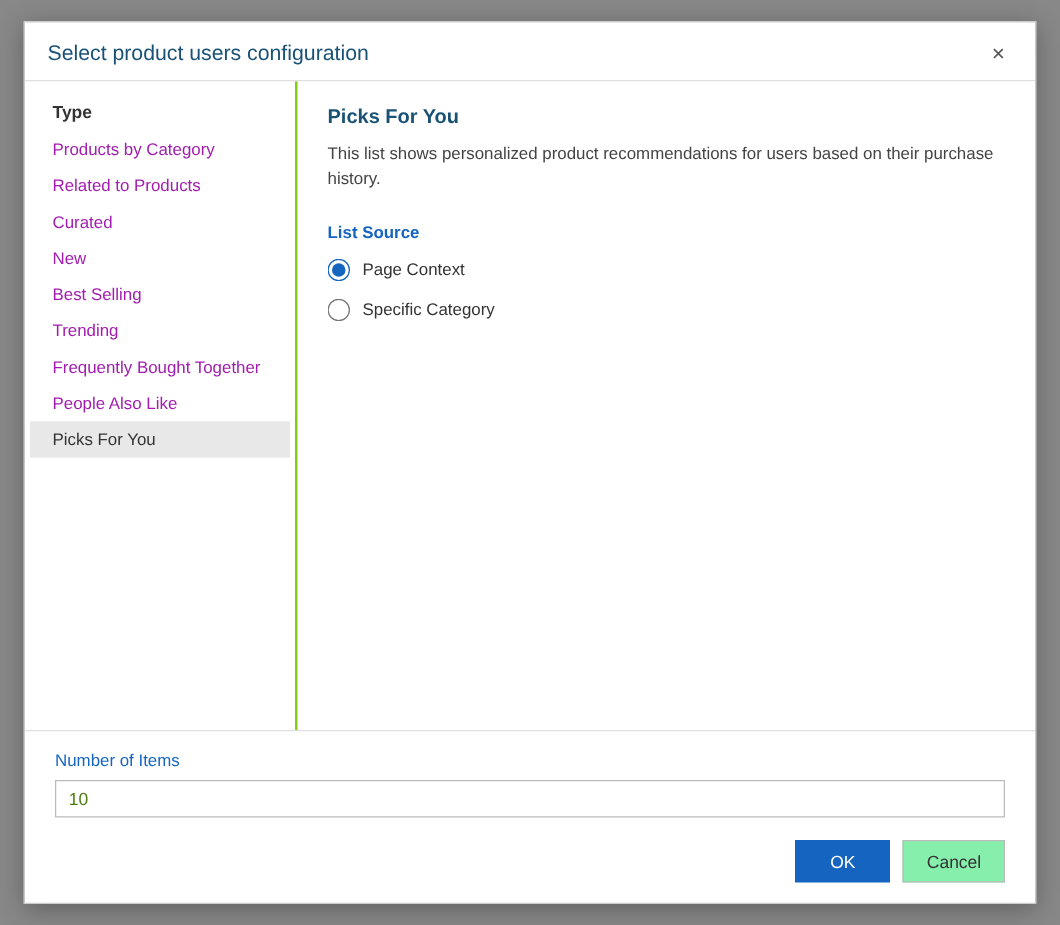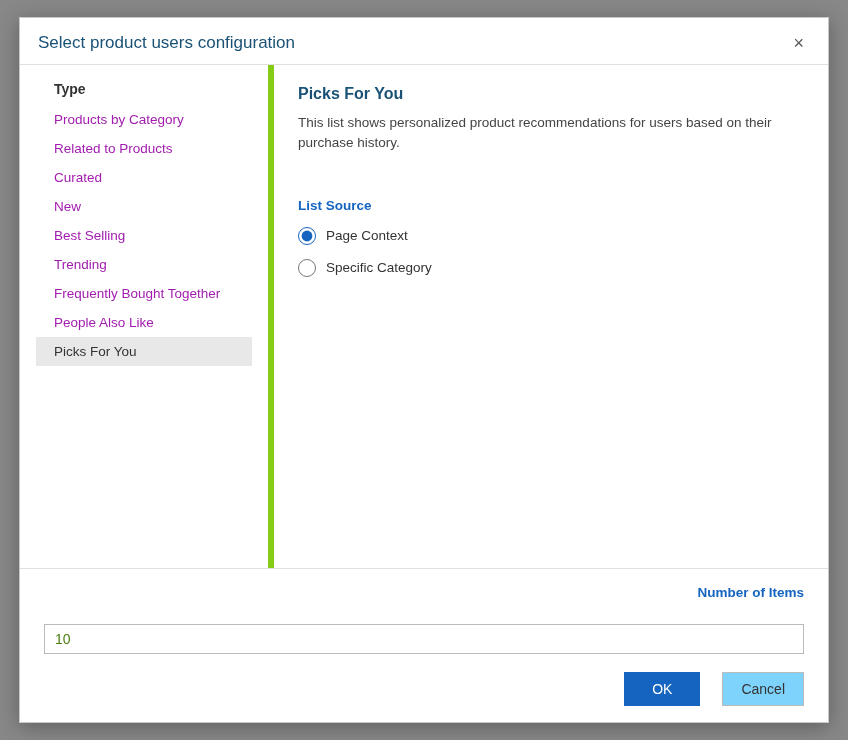--- a/index.html
+++ b/index.html
@@ -43,23 +43,23 @@
       color: #555;
       line-height: 1;
       padding: 2px 6px;
     }
     .dialog-body {
       display: flex;
       flex: 1;
       overflow: hidden;
     }
     .sidebar {
-      width: 254px;
-      border-right: 6px solid #84cc16;
-      padding: 10px 16px;
+      width: 218px;
+      border-right: 2px solid #84cc16;
+      padding: 10px 4px;
       overflow-y: auto;
     }
     .sidebar-header {
       font-weight: 600;
       color: #333;
       padding: 6px 18px 8px 18px;
       font-size: 14px;
     }
     .sidebar-item {
       padding: 7px 18px;
@@ -81,21 +81,21 @@
     }
     .content-title {
       font-size: 16px;
       font-weight: 600;
       color: #1a5276;
       margin-bottom: 10px;
     }
     .content-description {
       color: #444;
       font-size: 13.5px;
-      margin-bottom: 44px;
+      margin-bottom: 24px;
       line-height: 1.5;
     }
     .section-label {
       color: #1565c0;
       font-size: 13.5px;
       font-weight: 700;
       margin-bottom: 14px;
     }
     .radio-group {
       display: flex;
@@ -119,49 +119,48 @@
       color: #333;
     }
     .dialog-footer {
       border-top: 1px solid #e0e0e0;
       padding: 16px 24px;
       background: #fff;
     }
     .number-section-label {
       color: #1565c0;
       font-size: 13.5px;
-      font-weight: 700;
-      margin-bottom: 24px;
-      text-align: right;
+      font-weight: 400;
+      margin-bottom: 8px;
     }
     .number-input {
       width: 100%;
       padding: 6px 10px;
       border: 1px solid #bbb;
       font-size: 14px;
       color: #4d7c0f;
       outline: none;
     }
     .footer-buttons {
       display: flex;
       justify-content: flex-end;
-      gap: 22px;
+      gap: 10px;
       margin-top: 18px;
     }
     .btn-ok {
       background: #1565c0;
       color: #fff;
       border: none;
       padding: 8px 28px;
       font-size: 14px;
       cursor: pointer;
       min-width: 70px;
     }
     .btn-cancel {
-      background: #7dd3fc;
+      background: #86efac;
       color: #333;
       border: 1px solid #bbb;
       padding: 8px 18px;
       font-size: 14px;
       cursor: pointer;
       min-width: 70px;
     }
   </style>
 </head>
 <body>

